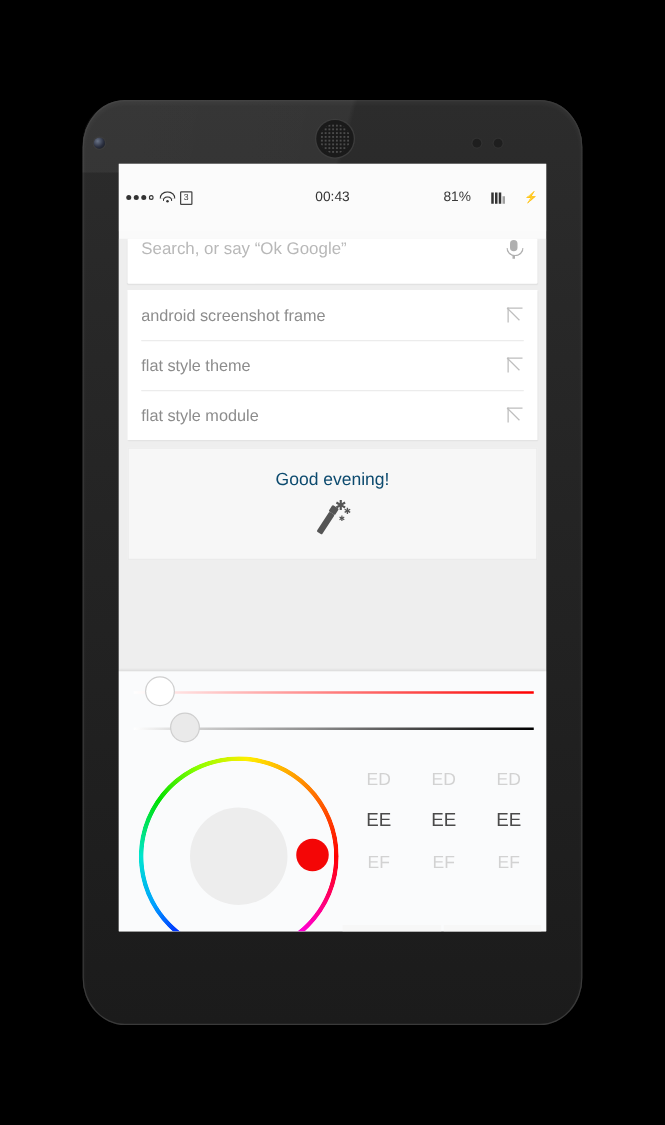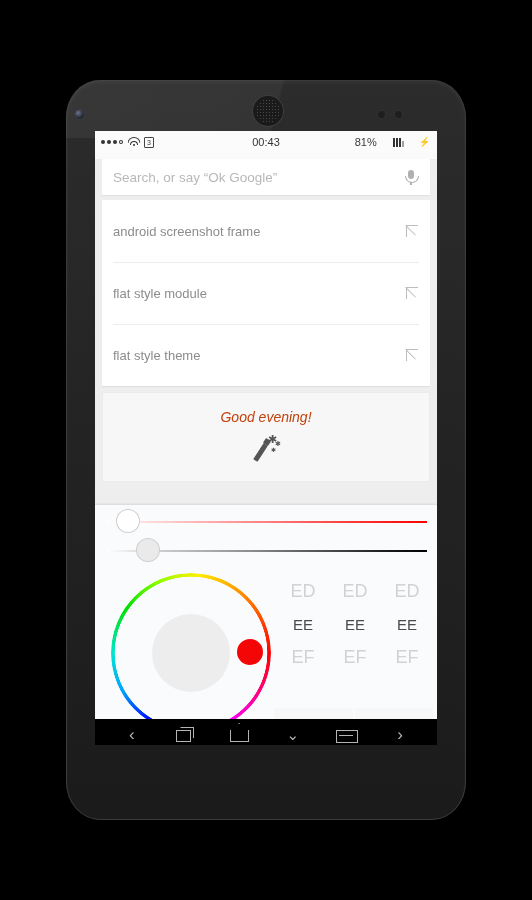--- a/index.html
+++ b/index.html
@@ -33,21 +33,21 @@
   .sensor{position:absolute;top:111px;width:7px;height:7px;border-radius:50%;
           background:#1e1e1e;box-shadow:0 0 0 1px #313131;}
   .sensor.s1{left:378px;} .sensor.s2{left:395px;}
 
   
   .screen{position:absolute;left:95px;top:131px;width:342px;height:614px;
           background:#fafafa;overflow:hidden;}
 
   
   .statusbar{height:22px;background:#fbfbfb;display:flex;align-items:center;
-             padding:0 6px;font-size:11px;color:#3a3a3a;position:relative;}
+             padding:16px 6px;font-size:11px;color:#3a3a3a;position:relative;}
   .sb-left{display:flex;align-items:center;gap:4px;}
   .dots{display:flex;gap:2px;align-items:center;}
   .dot{width:4px;height:4px;border-radius:50%;background:#333;}
   .dot.empty{background:transparent;box-shadow:0 0 0 1px #333 inset;}
   .wifi{position:relative;width:13px;height:10px;}
   .wifi i{position:absolute;left:50%;transform:translateX(-50%);
           border:1.4px solid #333;border-bottom:none;border-radius:50% 50% 0 0/100% 100% 0 0;}
   .wifi i.a{width:11px;height:5px;top:0;}
   .wifi i.b{width:6px;height:3px;top:3.5px;}
   .wifi i.c{width:2px;height:2px;top:7px;border-radius:50%;background:#333;border:none;}
@@ -56,42 +56,42 @@
   .sb-right{margin-left:auto;display:flex;align-items:center;gap:16px;z-index:1;}
   .bars{display:flex;align-items:flex-end;gap:1px;height:9px;}
   .bars b{width:2px;background:#333;display:block;}
   .bars b:nth-child(1){height:9px;} .bars b:nth-child(2){height:9px;}
   .bars b:nth-child(3){height:9px;} .bars b:nth-child(4){height:6px;opacity:.45;}
   .bolt{font-size:9px;color:#333;}
 
   
   .now{background:#eee;height:592px;position:relative;}
   .searchbar{margin:6px 7px 0;height:36px;background:#fff;border-radius:1px;
-             display:flex;align-items:center;padding:0 11px;
+             display:flex;align-items:flex-start;padding:0 11px;
              box-shadow:0 1px 1px rgba(0,0,0,.06);}
   .searchbar .ph{flex:1;font-size:13.5px;color:#b8b8b8;}
   .mic{width:16px;height:16px;position:relative;}
   .mic .cap{position:absolute;left:5px;top:1px;width:6px;height:9px;border-radius:3px;background:#b0b0b0;}
   .mic .arc{position:absolute;left:2px;top:7px;width:12px;height:6px;
             border:1.3px solid #b0b0b0;border-top:none;border-radius:0 0 7px 7px;}
   .mic .stem{position:absolute;left:7.4px;top:12.5px;width:1.3px;height:3px;background:#b0b0b0;}
 
   .suggest{margin:5px 7px 0;background:#fff;box-shadow:0 1px 1px rgba(0,0,0,.06);}
-  .srow{height:38px;display:flex;align-items:center;padding:12px 11px;position:relative;}
+  .srow{height:38px;display:flex;align-items:center;padding:1px 11px;position:relative;}
   .srow + .srow:before{content:"";position:absolute;left:11px;right:11px;top:0;height:1px;background:#ececec;}
   .srow .txt{flex:1;font-size:13px;color:#8c8c8c;}
   .arrow-nw{width:13px;height:13px;position:relative;}
   .arrow-nw:before{content:"";position:absolute;left:0;top:0;width:11px;height:11px;
       border-left:1.4px solid #bdbdbd;border-top:1.4px solid #bdbdbd;}
   .arrow-nw:after{content:"";position:absolute;left:0px;top:0px;width:14px;height:1.4px;
       background:#bdbdbd;transform:rotate(45deg);transform-origin:0 0;}
 
   .nowcard{margin:6px 7px 0;background:#f7f7f7;border:1px solid #ebebeb;
            padding:14px 0 12px;text-align:center;}
-  .nowcard .line{font-size:14px;color:#c2410c;font-style:italic;line-height:20px;}
+  .nowcard .line{font-size:14px;color:#0c4a6e;line-height:20px;}
   .wand{width:30px;height:28px;margin:8px auto 6px;position:relative;}
   .wand .stick{position:absolute;left:7px;top:8px;width:5px;height:19px;background:#555;
                border-radius:1px;transform:rotate(33deg);transform-origin:50% 50%;}
   .wand .tip{position:absolute;left:13px;top:4px;width:6px;height:6px;background:#555;
              border-radius:1px;transform:rotate(33deg);}
   .spark{position:absolute;color:#555;font-size:9px;line-height:1;}
   .spark.p1{left:17px;top:-1px;font-size:11px;}
   .spark.p2{left:24px;top:5px;font-size:7px;}
   .spark.p3{left:20px;top:12px;font-size:6px;}
   .customize{font-size:11px;color:#b5b5b5;letter-spacing:1.1px;}
@@ -118,21 +118,21 @@
      -webkit-mask:radial-gradient(circle,transparent 0 76px,#000 76.6px 80px,transparent 80.6px);
      mask:radial-gradient(circle,transparent 0 76px,#000 76.6px 80px,transparent 80.6px);}
   .wheel-center{position:absolute;left:57px;top:109px;width:78px;height:78px;border-radius:50%;
      background:#ededed;}
   .wheel-knob{position:absolute;left:142px;top:134px;width:26px;height:26px;border-radius:50%;
      background:#f40606;}
 
   
   .hexgrid{position:absolute;left:182px;top:70px;right:4px;display:flex;}
   .hexcol{flex:1;text-align:center;}
-  .hexcol .v{font-size:18px;line-height:33px;color:#ebebeb;}
+  .hexcol .v{font-size:14px;line-height:33px;color:#ebebeb;}
   .hexcol .v.near{color:#d2d2d2;}
   .hexcol .v.sel{color:#4a4a4a;font-size:15px;}
 
   .takecolor{position:absolute;left:179px;right:4px;top:173px;height:27px;background:#f2f2f2;
      display:flex;align-items:center;justify-content:center;font-size:12px;color:#9a9a9a;}
   .dlgbtns{position:absolute;left:179px;right:4px;top:203px;height:30px;display:flex;gap:2px;}
   .dlgbtn{flex:1;background:#f7f7f7;display:flex;align-items:center;justify-content:center;
      font-size:13.5px;color:#6f6f6f;}
 
   
@@ -206,25 +206,25 @@
             <span class="stem"></span>
         </div>
       </div>
 
       <div class="suggest">
         <div class="srow">
           <span class="txt">android screenshot frame</span>
           <span class="arrow-nw"></span>
         </div>
         <div class="srow">
+          <span class="txt">flat style theme</span>
+          <span class="arrow-nw"></span>
+        </div>
+        <div class="srow">
           <span class="txt">flat style module</span>
-          <span class="arrow-nw"></span>
-        </div>
-        <div class="srow">
-          <span class="txt">flat style theme</span>
           <span class="arrow-nw"></span>
         </div>
       </div>
 
       <div class="nowcard">
         <div class="line">Good evening!</div>
         <div class="wand">
           <span class="stick"></span>
             <span class="tip"></span>
           <span class="spark p1">✱</span>

